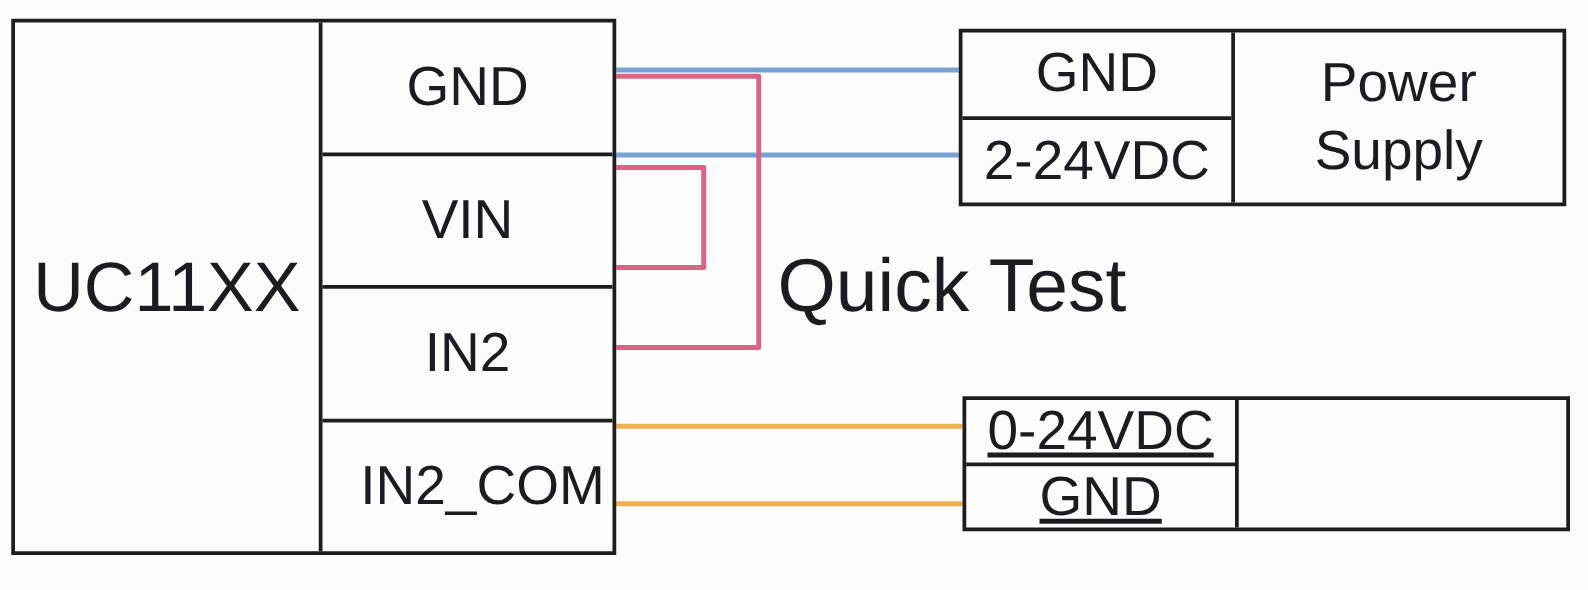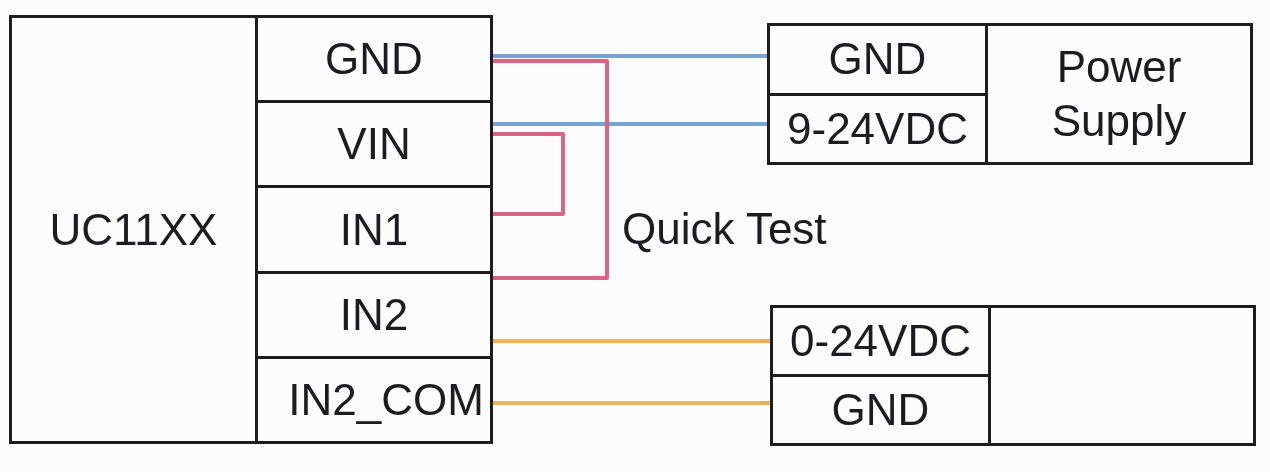--- a/index.html
+++ b/index.html
@@ -7,47 +7,47 @@
     position:relative;width:1270px;height:472px;background:#fcfcfc;overflow:hidden;
     font-family:"Liberation Sans","DejaVu Sans",sans-serif;
     color:#1b1b22;
   }
   .box{position:absolute;border:3px solid #1d1d1d;box-sizing:border-box;display:flex;background:transparent;}
   
   .device-table{left:9px;top:15px;width:484px;height:429px;}
   .device-title-cell{
     width:246px;flex:0 0 246px;border-right:3px solid #1d1d1d;box-sizing:border-box;
     display:flex;align-items:center;justify-content:center;
-    font-size:44px;
+    font-size:56px;
   }
   .pin-col{flex:1;display:flex;flex-direction:column;}
   .pin-cell{
     flex:1;display:flex;align-items:center;justify-content:center;
     border-bottom:3px solid #1d1d1d;box-sizing:border-box;font-size:44px;
   }
   .pin-cell:last-child{border-bottom:none;margin-left:24px;}
   
   .ps-table{left:767px;top:23px;width:486px;height:142px;}
-  .od-table{left:770px;top:305px;width:486px;height:141px;}
+  .od-table{left:770px;top:317px;width:486px;height:108px;text-decoration:underline;}
   .term-col{flex:0 0 218px;display:flex;flex-direction:column;border-right:3px solid #1d1d1d;box-sizing:border-box;}
   .term-cell{
     flex:1;display:flex;align-items:center;justify-content:center;
     border-bottom:3px solid #1d1d1d;box-sizing:border-box;font-size:44px;
   }
   .term-cell:last-child{border-bottom:none;}
   .name-col{
     flex:1;display:flex;flex-direction:column;align-items:center;justify-content:center;
     font-size:44px;line-height:54px;text-align:right;
   }
   
   .wires{position:absolute;left:0;top:0;width:1270px;height:472px;pointer-events:none;}
   .wires polyline{fill:none;stroke-width:4px;stroke-linejoin:round;stroke-linecap:butt;}
   
   .quick-test{
-    position:absolute;left:622px;top:207px;font-size:44px;line-height:44px;white-space:nowrap;
+    position:absolute;left:622px;top:207px;font-size:60px;line-height:44px;white-space:nowrap;
   }
 </style>
 </head>
 <body>
 
 <div class="canvas">
 
   <svg class="wires" viewBox="0 0 1270 472" xmlns="http://www.w3.org/2000/svg">
     <polyline points="493,56 767,56" stroke="#76a3d4"></polyline>
     <polyline points="493,124 767,124" stroke="#76a3d4"></polyline>
@@ -55,30 +55,29 @@
     <polyline points="493,403 770,403" stroke="#f0b054"></polyline>
     <polyline points="493,61 607,61 607,278 493,278" stroke="#db6484"></polyline>
     <polyline points="493,134 563,134 563,214 493,214" stroke="#db6484"></polyline>
   </svg>
 
   <div class="box device-table">
     <div class="device-title-cell">UC11XX</div>
     <div class="pin-col">
       <div class="pin-cell">GND</div>
       <div class="pin-cell">VIN</div>
-      <div class="pin-cell">IN1</div>
       <div class="pin-cell">IN2</div>
       <div class="pin-cell">IN2_COM</div>
     </div>
   </div>
 
   <div class="box ps-table">
     <div class="term-col">
       <div class="term-cell">GND</div>
-      <div class="term-cell">9-24VDC</div>
+      <div class="term-cell">2-24VDC</div>
     </div>
     <div class="name-col">
       <span>Power</span>
       <span>Supply</span>
     </div>
   </div>
 
   <div class="box od-table">
     <div class="term-col">
       <div class="term-cell">0-24VDC</div>

